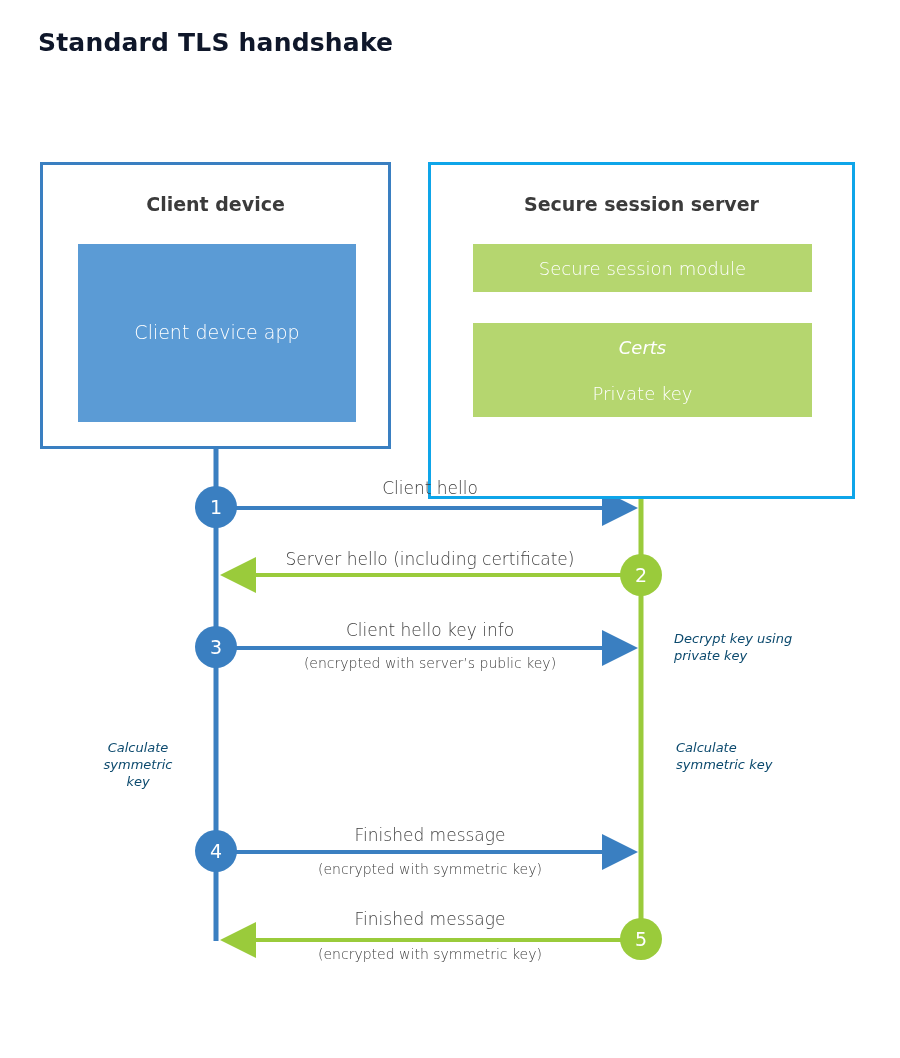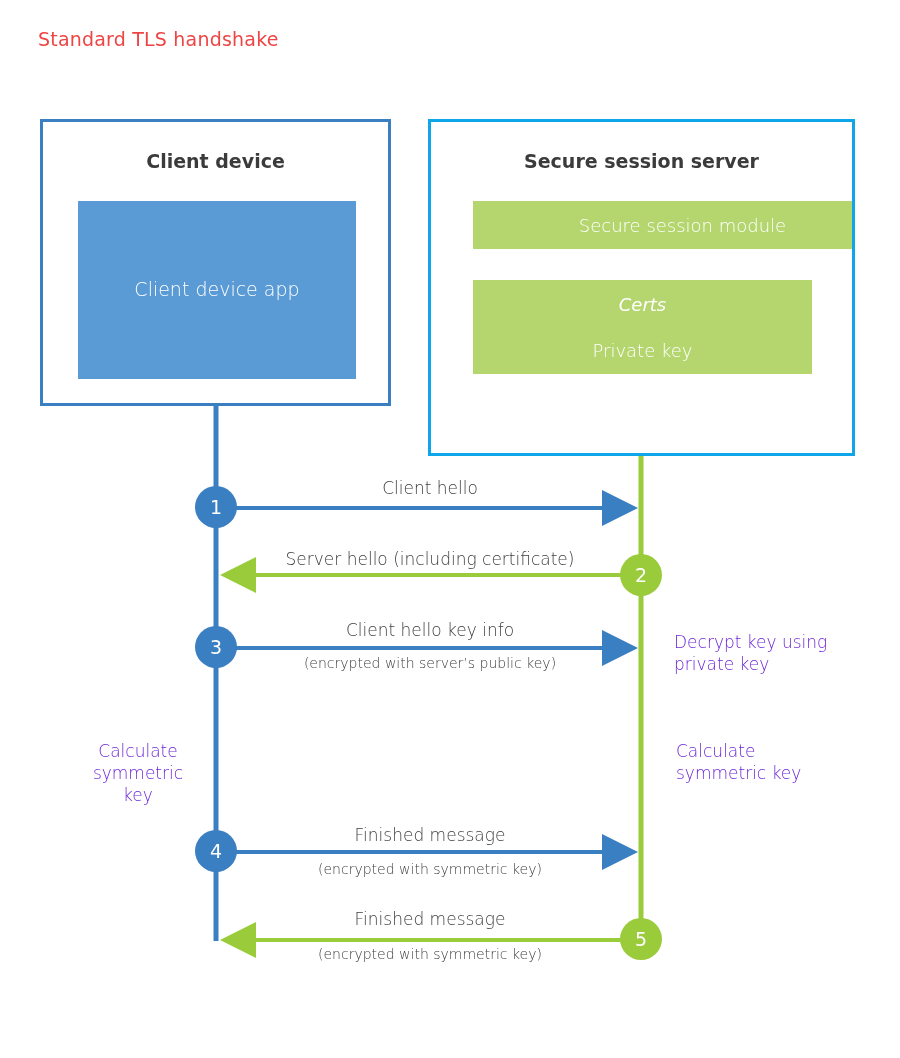--- a/index.html
+++ b/index.html
@@ -17,31 +17,32 @@
   #diagram-root {
     position: absolute;
     left: 0; top: 0;
     width: 900px;
     height: 1058px;
   }
   .page-title {
     position: absolute;
     left: 38px;
     top: 28px;
-    font-size: 19px;
-    font-weight: 400;
-    color: #ef4444;
+    font-size: 25px;
+    font-weight: 700;
+    color: #0f172a;
     letter-spacing: 0.2px;
     white-space: nowrap;
   }
   
   .party-box {
     position: absolute;
     background: #ffffff;
     box-sizing: border-box;
+    margin-top: 43px;
   }
   #client-box {
     left: 40px;
     top: 119px;
     width: 351px;
     height: 287px;
     border: 3px solid #3a7fc1;
   }
   #server-box {
     left: 428px;
@@ -82,21 +83,21 @@
     width: 339px;
     height: 48px;
     background: #b5d66f;
     color: #ffffff;
     font-size: 18px;
     font-weight: 300;
     display: flex;
     align-items: center;
     justify-content: center;
   }
-  #server-item-0 { top: 79px; padding-left: 40px; }
+  #server-item-0 { top: 79px; }
   #server-item-1 { top: 158px; font-style: italic; }
   #server-item-2 { top: 204px; }
 
   
   #flow-svg {
     position: absolute;
     left: 0;
     top: 0;
     width: 900px;
     height: 1058px;
@@ -125,25 +126,26 @@
     position: absolute;
     text-align: center;
     color: #404040;
     white-space: nowrap;
     font-weight: 300;
   }
   .msg-primary { font-size: 17px; }
   .msg-sub { font-size: 14px; }
   .side-note {
     position: absolute;
-    color: #6d28d9;
-    font-size: 17px;
+    color: #0c4a6e;
+    font-size: 13px;
     font-weight: 300;
     line-height: 1.3;
     white-space: pre-line;
+    font-style: italic;
   }
   #label-msg-1   { left: 230px; top: 478px; width: 400px; }
   #label-msg-2   { left: 230px; top: 549px; width: 400px; }
   #label-msg-3   { left: 230px; top: 620px; width: 400px; }
   #label-msg-3-sub { left: 230px; top: 655px; width: 400px; }
   #label-msg-4   { left: 230px; top: 825px; width: 400px; }
   #label-msg-4-sub { left: 230px; top: 861px; width: 400px; }
   #label-msg-5   { left: 230px; top: 909px; width: 400px; }
   #label-msg-5-sub { left: 230px; top: 946px; width: 400px; }
 

